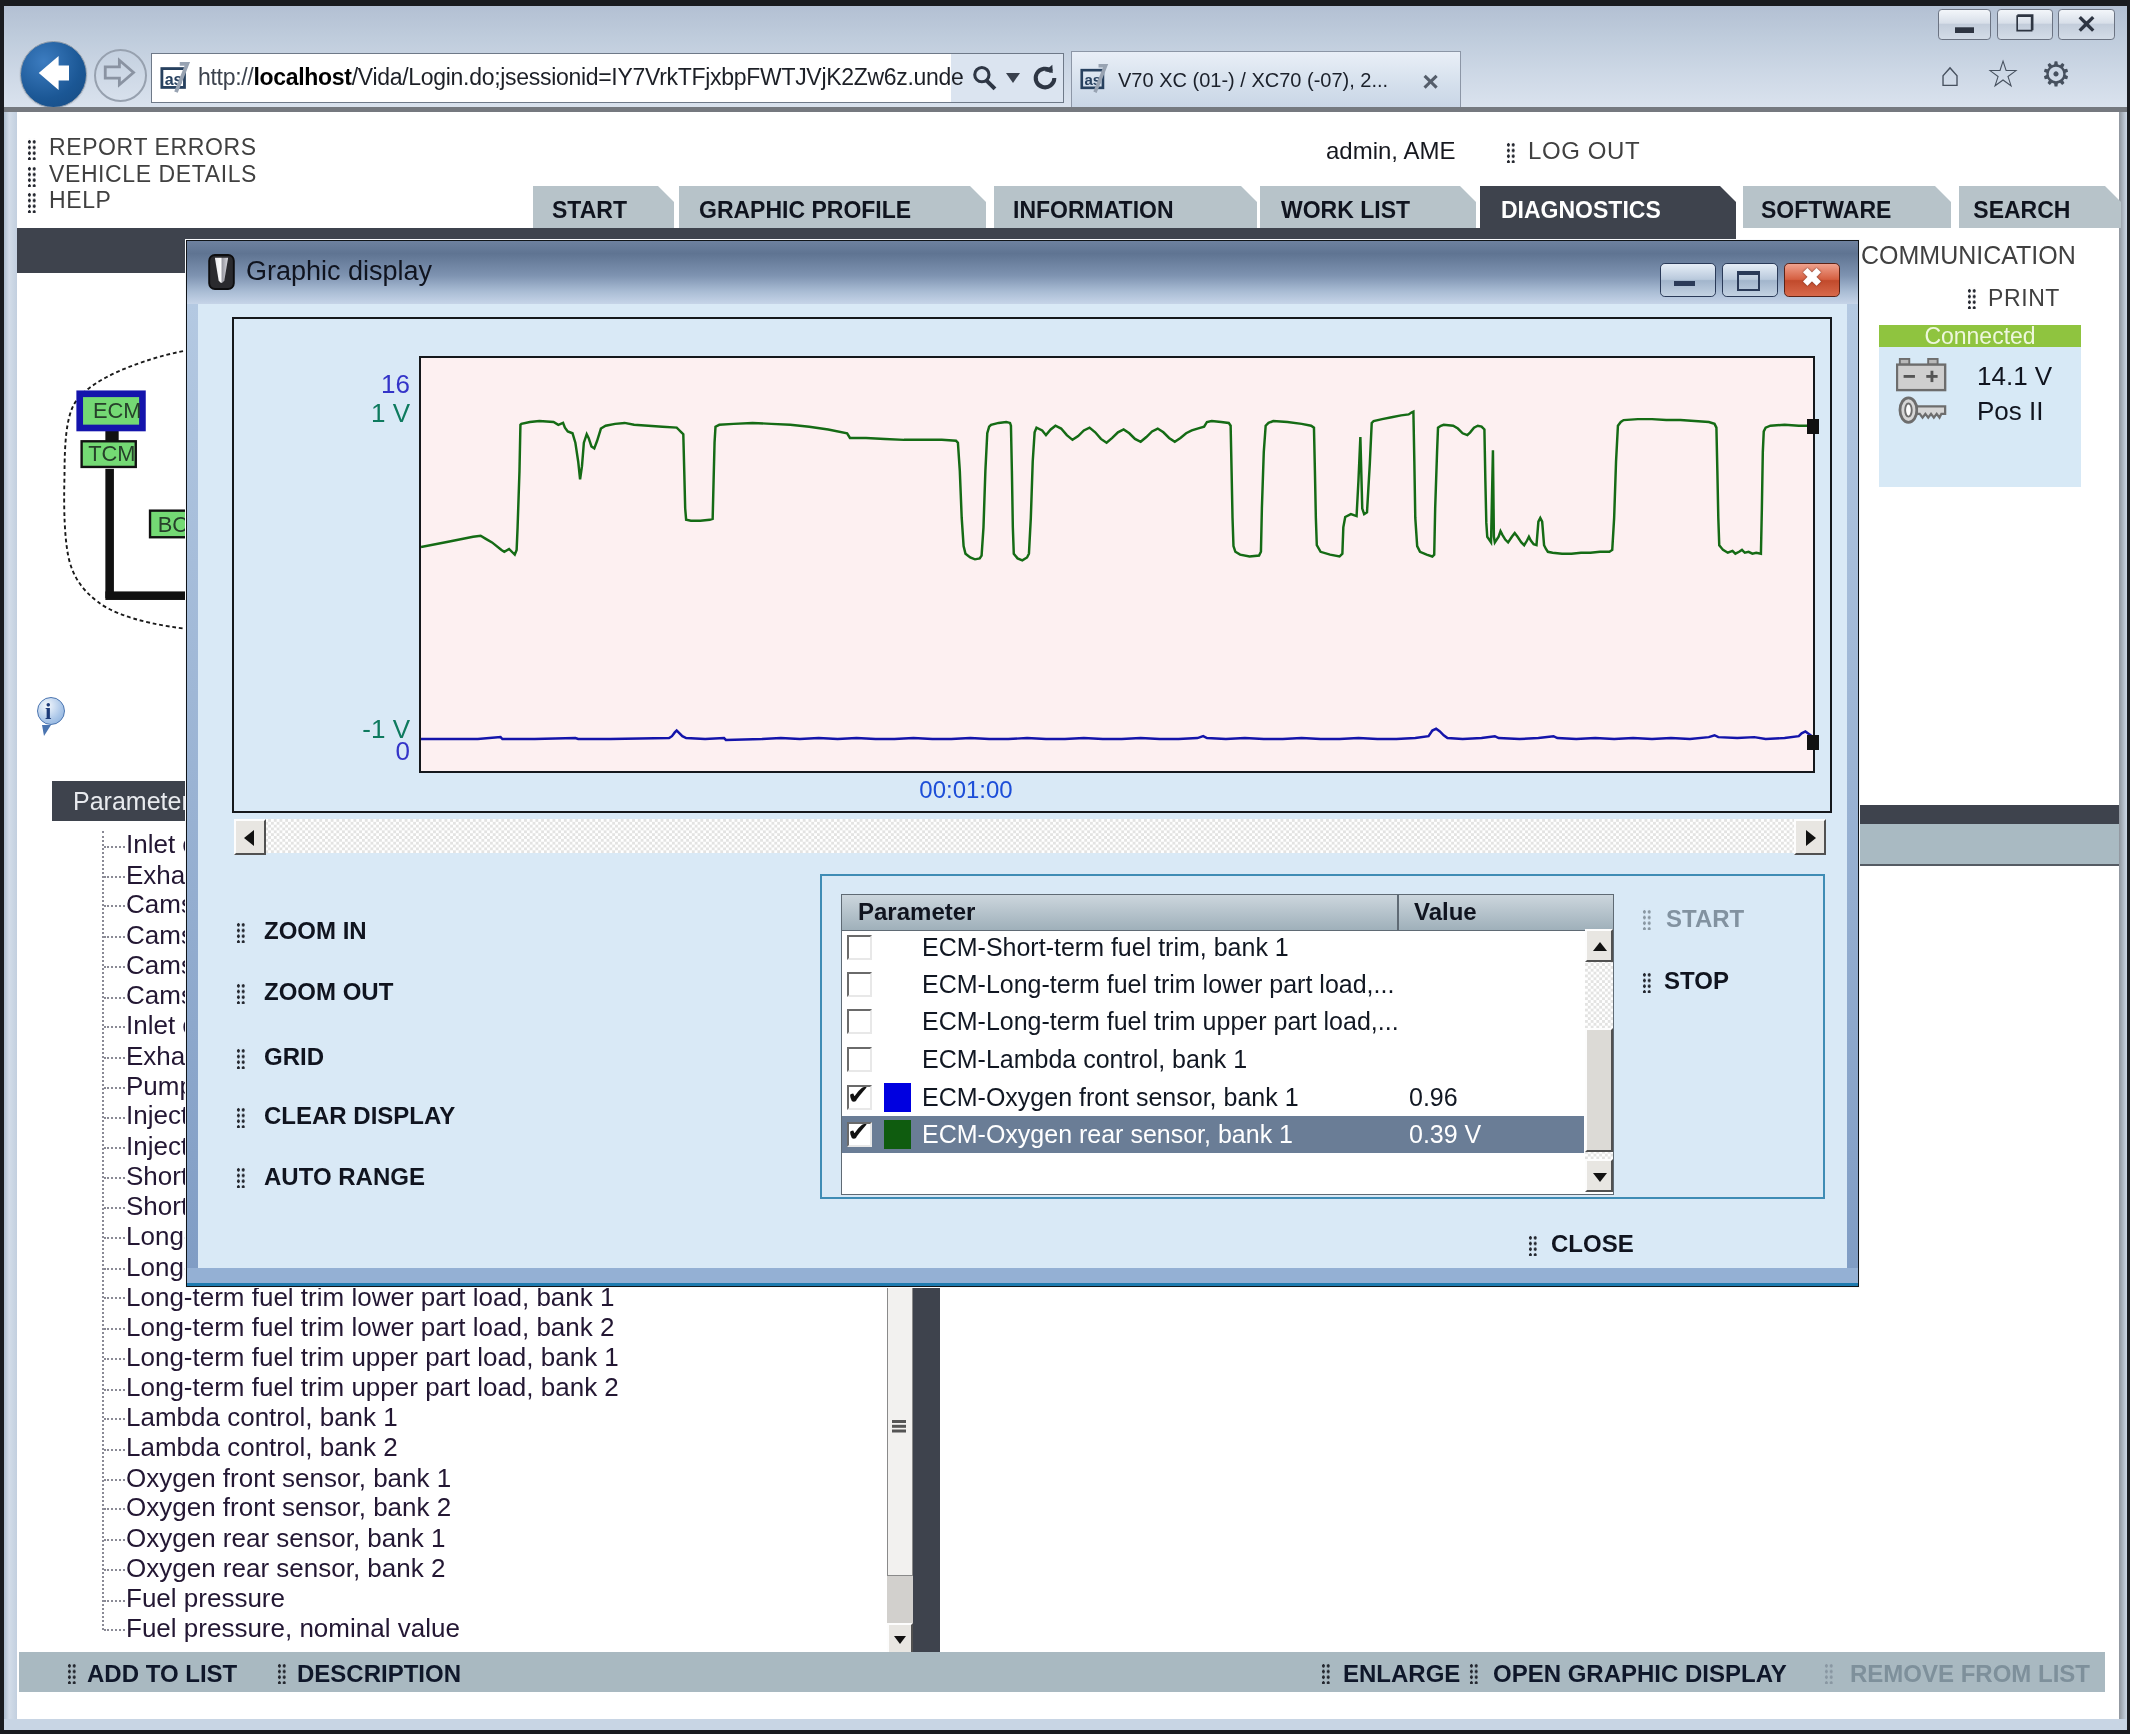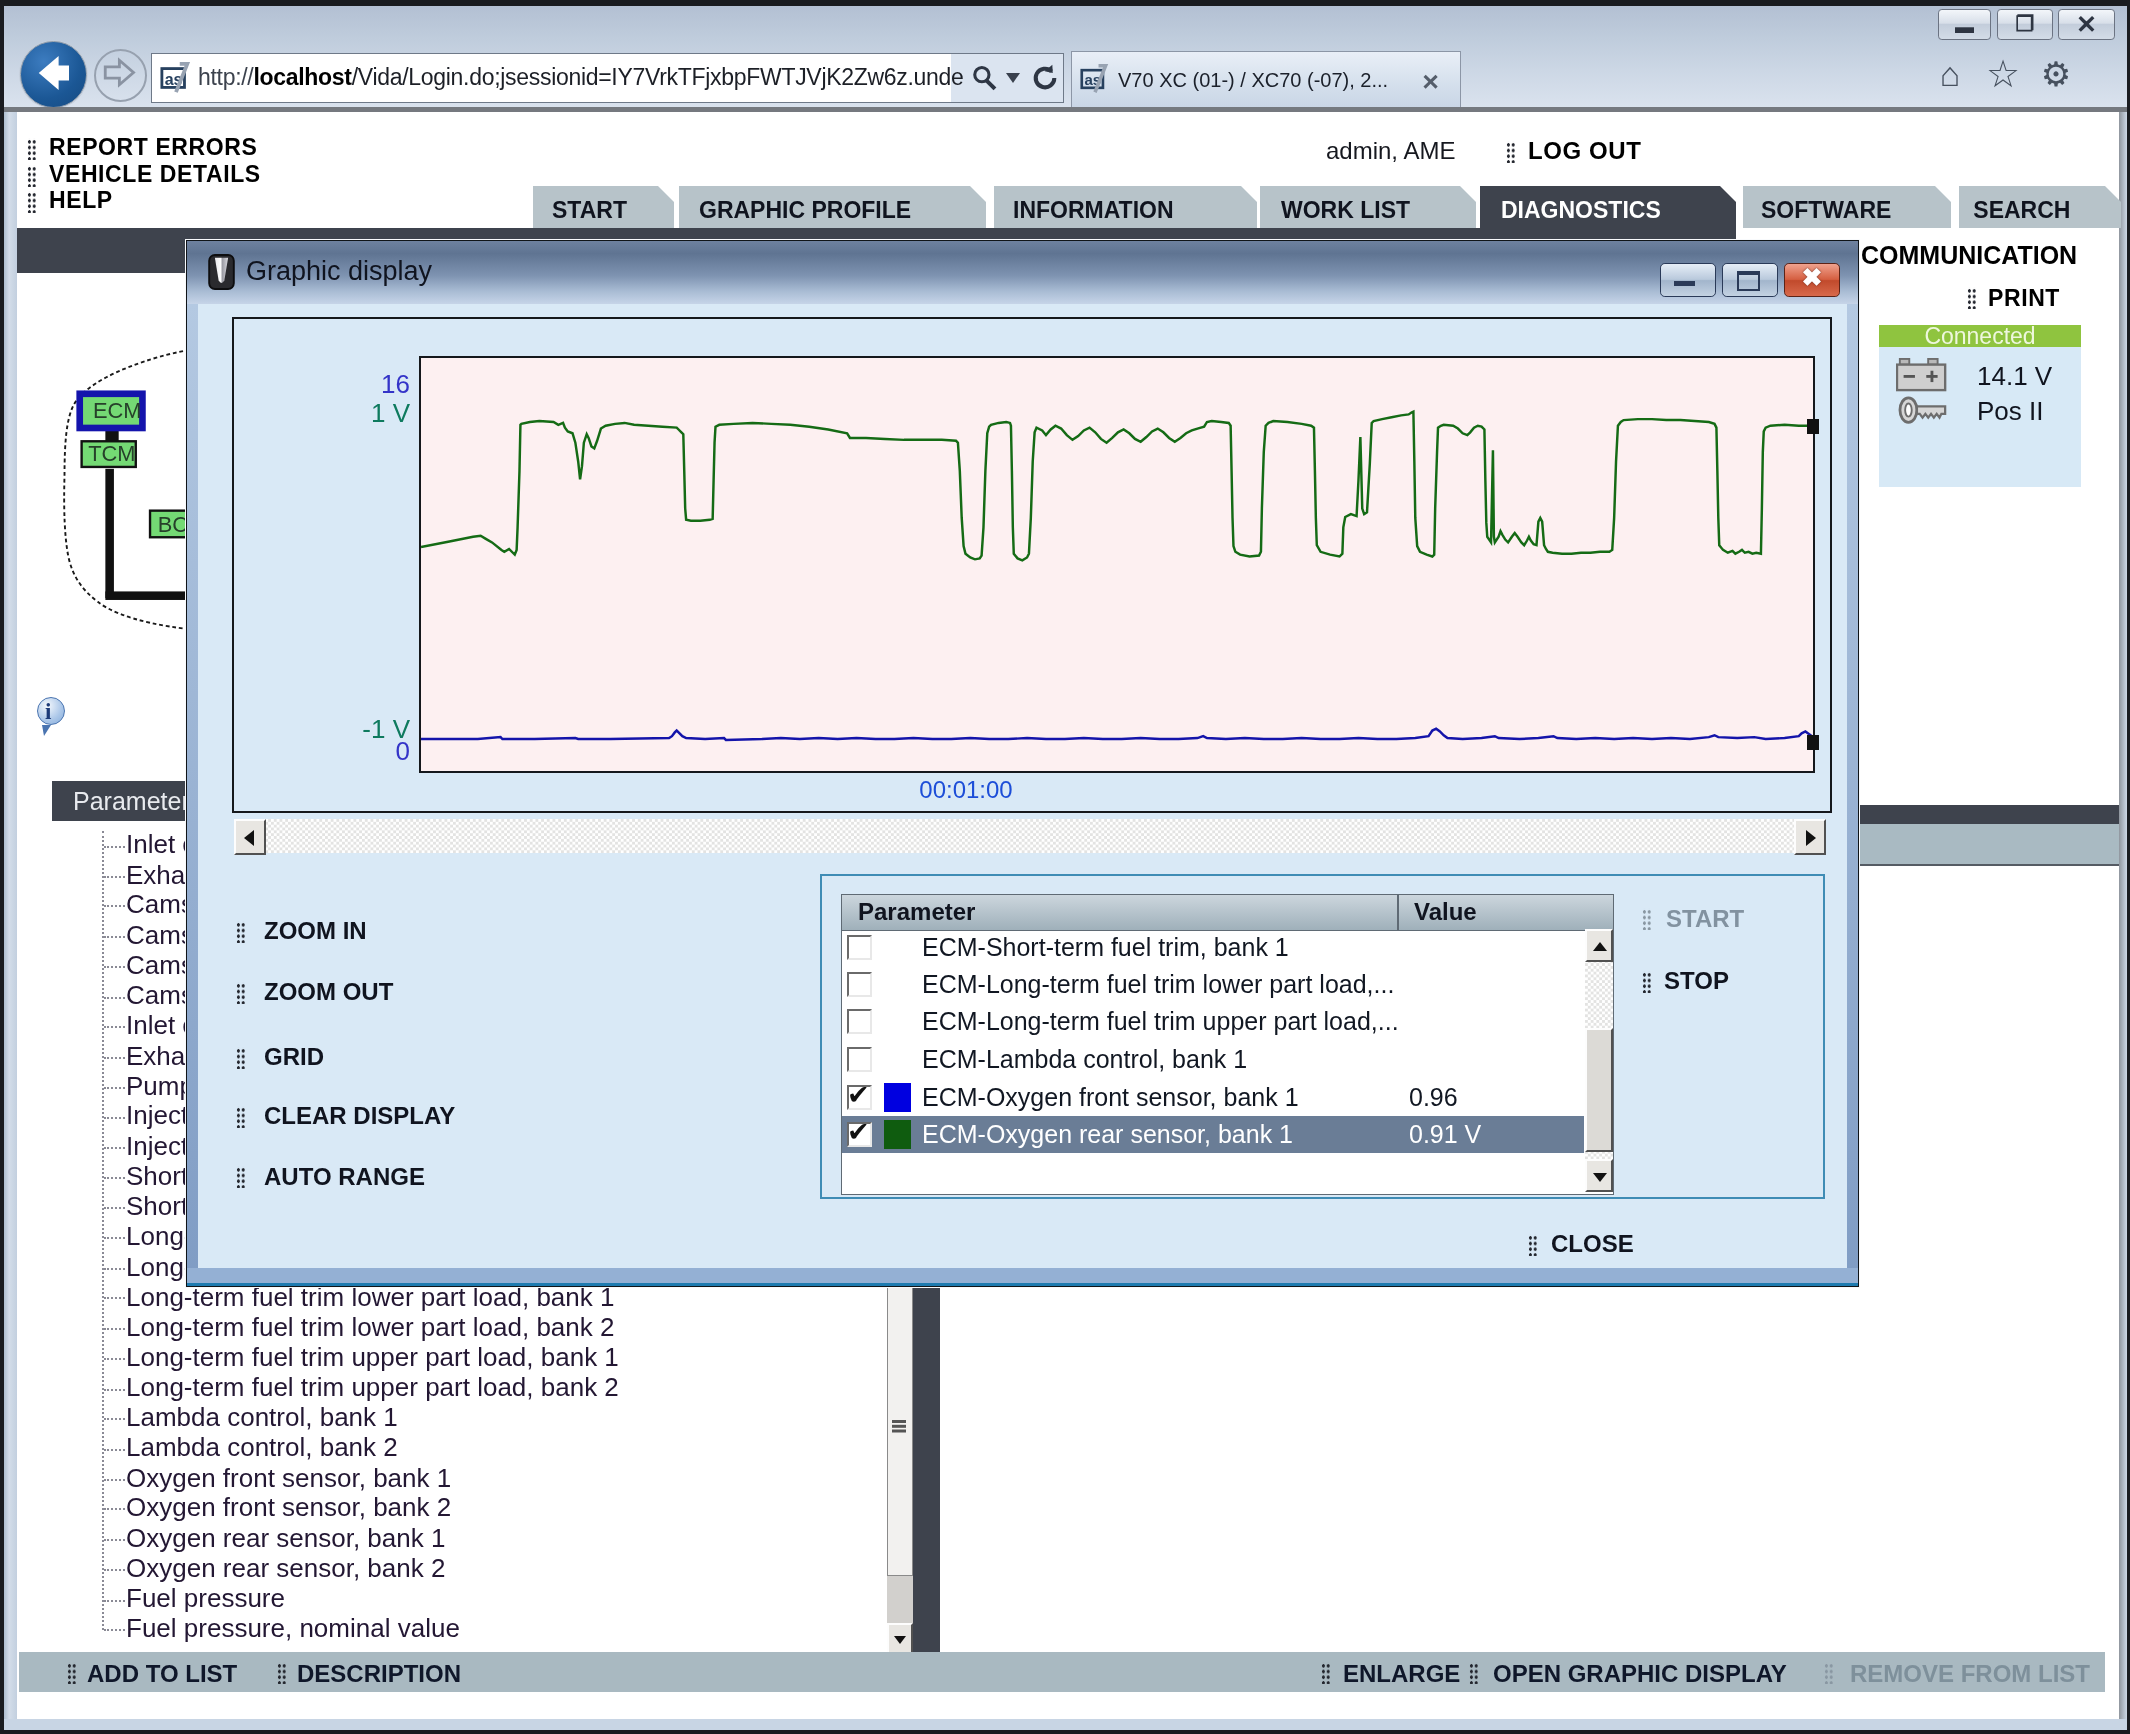--- a/index.html
+++ b/index.html
@@ -28,21 +28,21 @@
   #url{position:absolute;left:46px;top:0;height:100%;line-height:46px;font-size:23px;color:#1c1f26;white-space:nowrap;width:770px;overflow:hidden;letter-spacing:-0.3px;}
   
   #tab{left:1071px;top:51px;width:388px;height:61px;background:linear-gradient(180deg,#e9eff7,#d4dfec 55%,#c6d3e4);border:1.9px solid #8c96a6;border-bottom:none;}
   #tabtitle{position:absolute;left:46px;top:0;height:100%;line-height:57px;font-size:20px;color:#1b202a;white-space:nowrap;width:304px;overflow:hidden;}
   
   .ticon{top:55px;width:38px;height:38px;color:#46505e;font-size:34px;line-height:38px;text-align:center;}
   
   .blt{display:inline-block;width:8.6px;height:22px;background-image:radial-gradient(circle,#23262e 1.5px,transparent 1.8px);background-size:4.8px 5.7px;background-position:0 1px;vertical-align:middle;}
   .blt.gray{background-image:radial-gradient(circle,#8997a2 1.5px,transparent 1.8px);}
   
-  .toplink{position:absolute;font-weight:bold;font-size:23px;color:#000000;letter-spacing:0.6px;white-space:nowrap;}
+  .toplink{position:absolute;font-weight:normal;font-size:23px;color:#404040;letter-spacing:0.6px;white-space:nowrap;}
   
   .tab{position:absolute;top:186px;height:42px;background:#b7c3c9;color:#10141f;font-weight:bold;font-size:23px;text-align:left;clip-path:polygon(0 0,calc(100% - 16px) 0,100% 16px,100% 100%,0 100%);}
   .tab span{position:absolute;top:10.5px;}
   #darkband{left:17px;top:228px;width:1699px;height:45px;background:#3e434d;}
   .tab.active{background:#3e434d;color:#fff;top:186px;height:87px;}
   
   #parambar{left:52px;top:781px;width:887px;height:40px;background:#3e434d;color:#e8eaee;font-size:25px;}
   #rp-dark{left:940px;top:805px;width:1179px;height:19px;background:#3e434d;}
   #rp-gray{left:940px;top:824px;width:1179px;height:40px;background:#a9bac2;border-bottom:2.9px solid #555b63;}
   #splitter{left:913px;top:805px;width:27px;height:857px;background:#3e434d;}
@@ -400,21 +400,21 @@
             <div class="sw" style="background:#0000e0;"></div>
             <div class="rtext">ECM-Oxygen front sensor, bank 1</div>
             <div class="rval">0.96</div>
           </div>
         <div class="trow" style="top:221px;background:#6a7d96;color:#fff;">
             <div class="cb">
               <span style="position:absolute;left:-1.9px;top:-7.6px;font-size:27px;color:#111;">✔</span>
             </div>
             <div class="sw" style="background:#0f5c0f;"></div>
             <div class="rtext">ECM-Oxygen rear sensor, bank 1</div>
-            <div class="rval">0.91 V</div>
+            <div class="rval">0.39 V</div>
           </div>
 
         <div style="position:absolute;right:0;top:34px;width:27.6px;height:263px;background:repeating-conic-gradient(#ffffff 0% 25%, #e3e3e2 0% 50%) 0 0/5.7px 5.7px;">
           <div class="sbtn" style="left:0;top:0;width:27.6px;height:33px;">
               <div class="tri" style="left:5.7px;top:10.5px;border-left:7.6px solid transparent;border-right:7.6px solid transparent;border-bottom:9.5px solid #111;"></div>
             </div>
           <div style="position:absolute;left:0;top:99px;width:27.6px;height:124px;background:#dcdad6;border-top:2.9px solid #fdfdfd;border-left:2.9px solid #fdfdfd;border-right:2.9px solid #515151;border-bottom:2.9px solid #515151;box-sizing:border-box;"></div>
           <div class="sbtn" style="left:0;bottom:0;width:27.6px;height:33px;">
               <div class="tri" style="left:5.7px;top:12.4px;border-left:7.6px solid transparent;border-right:7.6px solid transparent;border-top:9.5px solid #111;"></div>
             </div>

